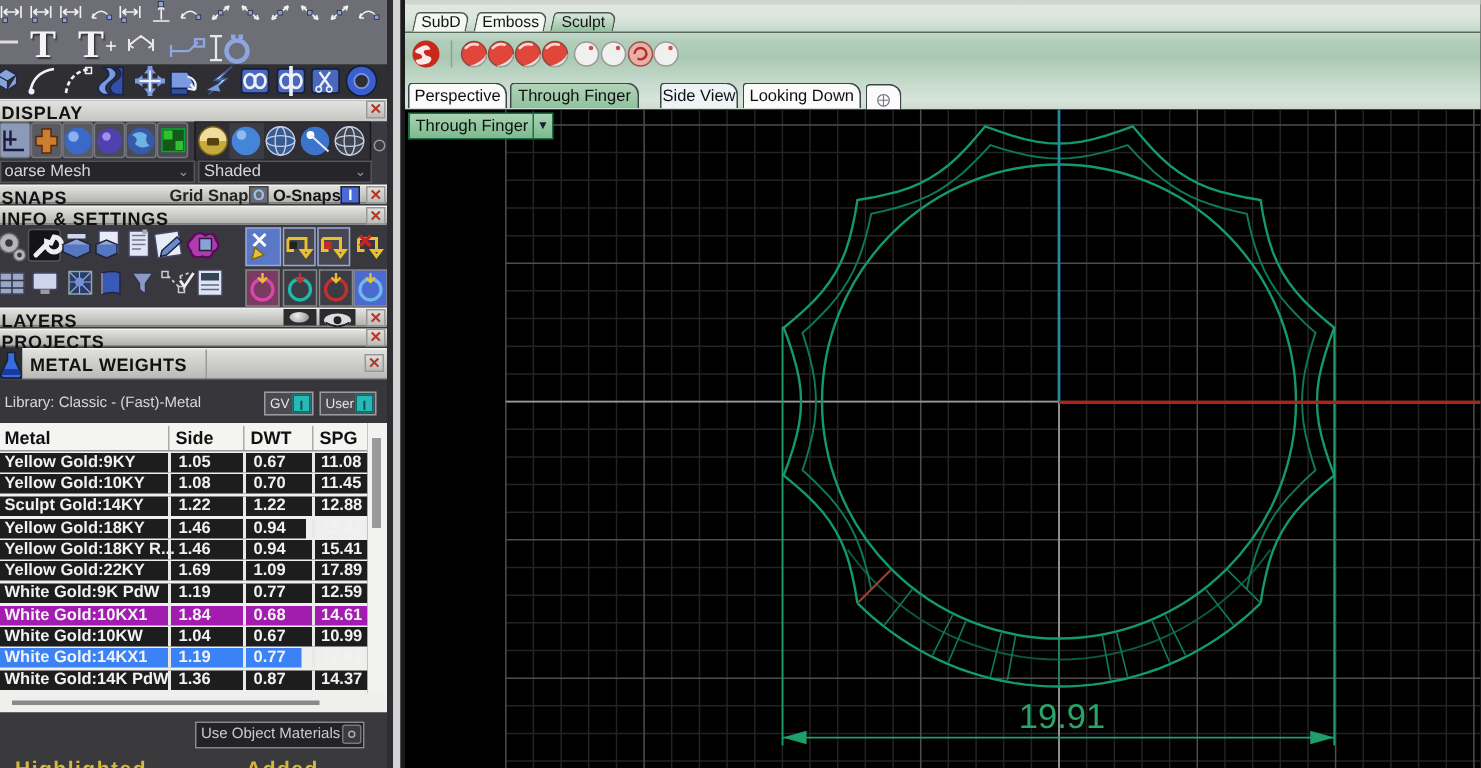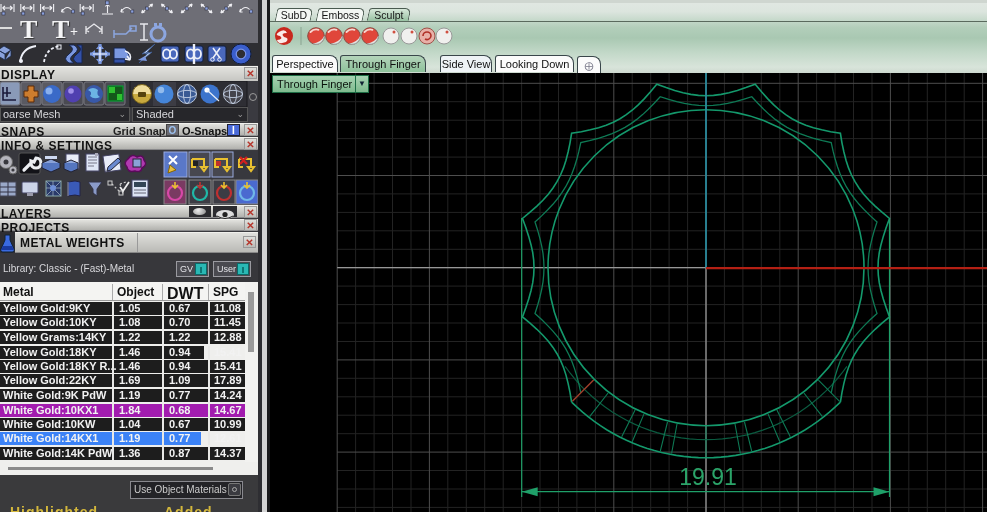--- a/index.html
+++ b/index.html
@@ -360,22 +360,22 @@
 <div class="abs" style="left:176px;top:261px;width:33px;height:16px;background:#4a4a50;border:1px solid #9a9aa0">
     <span class="abs" style="left:3px;top:2px;font-size:9px;color:#e4e4e8">GV</span>
     <span class="abs" style="right:1px;top:1px;width:12px;height:12px;background:#2ab8b4;border:1px solid #0a6a68;color:#083;font-weight:bold;font-size:9px;text-align:center;line-height:12px;color:#055">I</span>
   </div>
 <div class="abs" style="left:213px;top:261px;width:38px;height:16px;background:#4a4a50;border:1px solid #9a9aa0">
     <span class="abs" style="left:3px;top:2px;font-size:9px;color:#e4e4e8">User</span>
     <span class="abs" style="right:1px;top:1px;width:12px;height:12px;background:#2ab8b4;border:1px solid #0a6a68;color:#083;font-weight:bold;font-size:9px;text-align:center;line-height:12px;color:#055">I</span>
   </div>
 <div class="abs" style="left:0;top:282px;width:245px;height:19px;background:#f4f4f2;border-bottom:1px solid #999">
     <span class="abs" style="left:3px;top:3px;font-size:12px;font-weight:bold;color:#111">Metal</span>
-    <span class="abs" style="left:117px;top:3px;font-size:12px;font-weight:bold;color:#111">Object</span>
-    <span class="abs" style="left:167px;top:3px;font-size:16px;font-weight:bold;color:#111">DWT</span>
+    <span class="abs" style="left:117px;top:3px;font-size:12px;font-weight:bold;color:#111">Side</span>
+    <span class="abs" style="left:167px;top:3px;font-size:12px;font-weight:bold;color:#111">DWT</span>
     <span class="abs" style="left:213px;top:3px;font-size:12px;font-weight:bold;color:#111">SPG</span>
     <span class="abs" style="left:112px;top:2px;width:1px;height:16px;background:#aaa"></span>
     <span class="abs" style="left:162px;top:2px;width:1px;height:16px;background:#aaa"></span>
     <span class="abs" style="left:208px;top:2px;width:1px;height:16px;background:#aaa"></span>
   </div>
 <div class="abs" style="left:0;top:301px;width:245px;height:161px;background:#efefed"></div>
 <div class="abs" style="left:0;top:302px;width:245px;height:13px;background:#1d1d1d">
     <span class="cell" style="left:3px;top:0px">Yellow Gold:9KY</span>
     <span class="cell" style="left:119px;top:0px">1.05</span>
     <span class="cell" style="left:169px;top:0px">0.67</span>
@@ -387,21 +387,21 @@
 <div class="abs" style="left:0;top:316px;width:245px;height:13px;background:#1d1d1d">
     <span class="cell" style="left:3px;top:0px">Yellow Gold:10KY</span>
     <span class="cell" style="left:119px;top:0px">1.08</span>
     <span class="cell" style="left:169px;top:0px">0.70</span>
     <span class="cell" style="left:214px;top:0px">11.45</span>
     <span class="abs" style="left:112px;top:0;width:2px;height:13px;background:#e8e8e6"></span>
     <span class="abs" style="left:162px;top:0;width:2px;height:13px;background:#e8e8e6"></span>
     <span class="abs" style="left:208px;top:0;width:2px;height:13px;background:#e8e8e6"></span>
   </div>
 <div class="abs" style="left:0;top:331px;width:245px;height:13px;background:#1d1d1d">
-    <span class="cell" style="left:3px;top:0px">Yellow Grams:14KY</span>
+    <span class="cell" style="left:3px;top:0px">Sculpt Gold:14KY</span>
     <span class="cell" style="left:119px;top:0px">1.22</span>
     <span class="cell" style="left:169px;top:0px">1.22</span>
     <span class="cell" style="left:214px;top:0px">12.88</span>
     <span class="abs" style="left:112px;top:0;width:2px;height:13px;background:#e8e8e6"></span>
     <span class="abs" style="left:162px;top:0;width:2px;height:13px;background:#e8e8e6"></span>
     <span class="abs" style="left:208px;top:0;width:2px;height:13px;background:#e8e8e6"></span>
   </div>
 <div class="abs" style="left:0;top:346px;width:204px;height:13px;background:#1d1d1d">
     <span class="cell" style="left:3px;top:0px">Yellow Gold:18KY</span>
     <span class="cell" style="left:119px;top:0px">1.46</span>
@@ -426,30 +426,30 @@
     <span class="cell" style="left:169px;top:0px">1.09</span>
     <span class="cell" style="left:214px;top:0px">17.89</span>
     <span class="abs" style="left:112px;top:0;width:2px;height:13px;background:#e8e8e6"></span>
     <span class="abs" style="left:162px;top:0;width:2px;height:13px;background:#e8e8e6"></span>
     <span class="abs" style="left:208px;top:0;width:2px;height:13px;background:#e8e8e6"></span>
   </div>
 <div class="abs" style="left:0;top:389px;width:245px;height:13px;background:#1d1d1d">
     <span class="cell" style="left:3px;top:0px">White Gold:9K PdW</span>
     <span class="cell" style="left:119px;top:0px">1.19</span>
     <span class="cell" style="left:169px;top:0px">0.77</span>
-    <span class="cell" style="left:214px;top:0px">14.24</span>
+    <span class="cell" style="left:214px;top:0px">12.59</span>
     <span class="abs" style="left:112px;top:0;width:2px;height:13px;background:#e8e8e6"></span>
     <span class="abs" style="left:162px;top:0;width:2px;height:13px;background:#e8e8e6"></span>
     <span class="abs" style="left:208px;top:0;width:2px;height:13px;background:#e8e8e6"></span>
   </div>
 <div class="abs" style="left:0;top:404px;width:245px;height:13px;background:#a21caf">
     <span class="cell" style="left:3px;top:0px">White Gold:10KX1</span>
     <span class="cell" style="left:119px;top:0px">1.84</span>
     <span class="cell" style="left:169px;top:0px">0.68</span>
-    <span class="cell" style="left:214px;top:0px">14.67</span>
+    <span class="cell" style="left:214px;top:0px">14.61</span>
     <span class="abs" style="left:112px;top:0;width:2px;height:13px;background:#e8e8e6"></span>
     <span class="abs" style="left:162px;top:0;width:2px;height:13px;background:#e8e8e6"></span>
     <span class="abs" style="left:208px;top:0;width:2px;height:13px;background:#e8e8e6"></span>
   </div>
 <div class="abs" style="left:0;top:418px;width:245px;height:13px;background:#1d1d1d">
     <span class="cell" style="left:3px;top:0px">White Gold:10KW</span>
     <span class="cell" style="left:119px;top:0px">1.04</span>
     <span class="cell" style="left:169px;top:0px">0.67</span>
     <span class="cell" style="left:214px;top:0px">10.99</span>
     <span class="abs" style="left:112px;top:0;width:2px;height:13px;background:#e8e8e6"></span>

